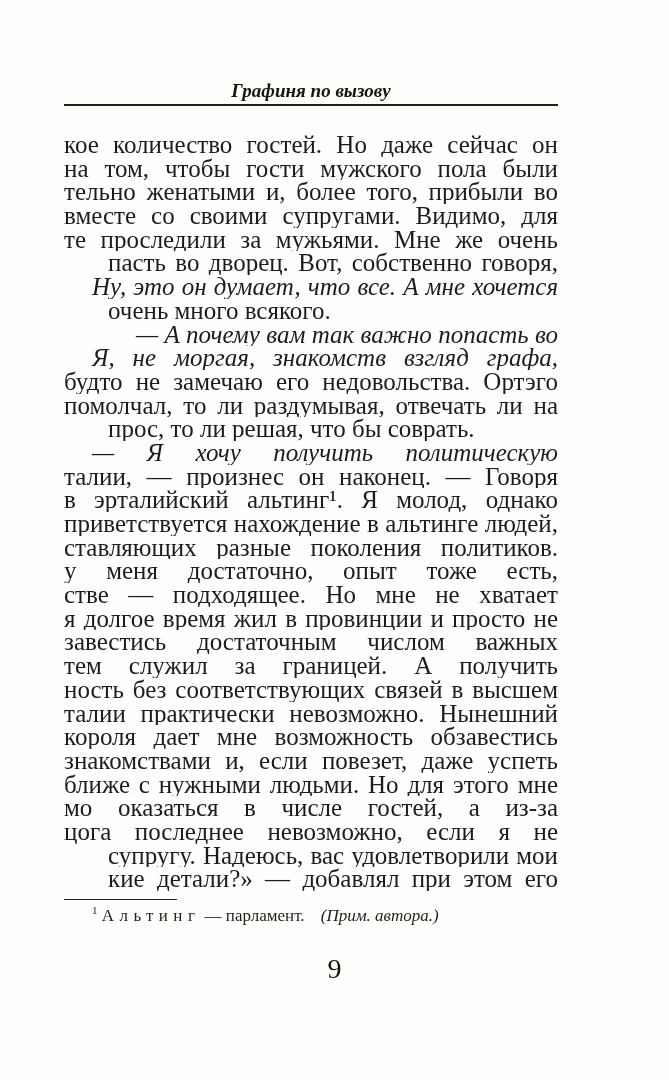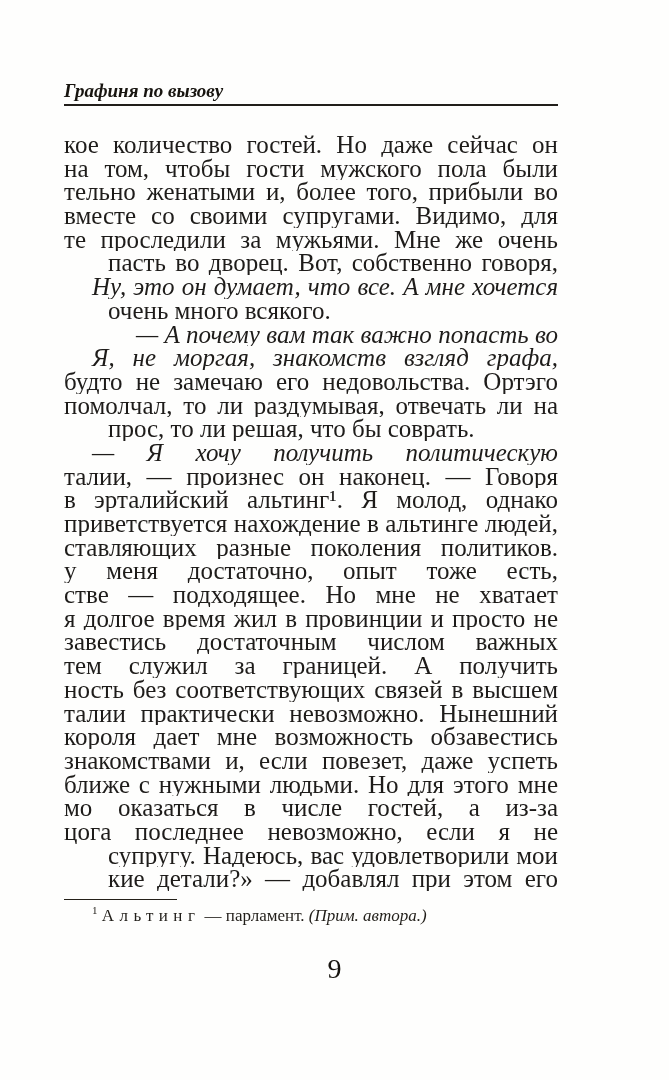--- a/index.html
+++ b/index.html
@@ -15,21 +15,21 @@
     width: 669px; height: 1080px;
     background: #fefefd;
   }
   .column {
     position: absolute;
     left: 64px; top: 0;
     width: 494px;
   }
   .running-head {
     margin-top: 80px;
-    text-align: left;
+    text-align: center;
     font-weight: bold;
     font-style: italic;
     font-size: 19px;
     line-height: 22px;
     color: #17140f;
     padding-bottom: 2px;
     border-bottom: 2px solid #211e1a;
   }
   .body-text {
     margin-top: 27px;
@@ -57,21 +57,21 @@
     line-height: 21px;
     text-indent: 28px;
     color: #211e19;
   }
   .footnote-text sup {
     font-size: 11px;
     vertical-align: super;
     line-height: 0;
   }
   .footnote-term { letter-spacing: 0.32em; }
-  .footnote-note { font-style: italic; }
+  .footnote-note { font-style: italic; margin-left: 12px; }
   .page-number {
     position: absolute;
     left: 0; top: 952px;
     width: 669px;
     text-align: center;
     font-size: 28px;
     line-height: 34px;
     color: #17140f;
   }
 </style>

